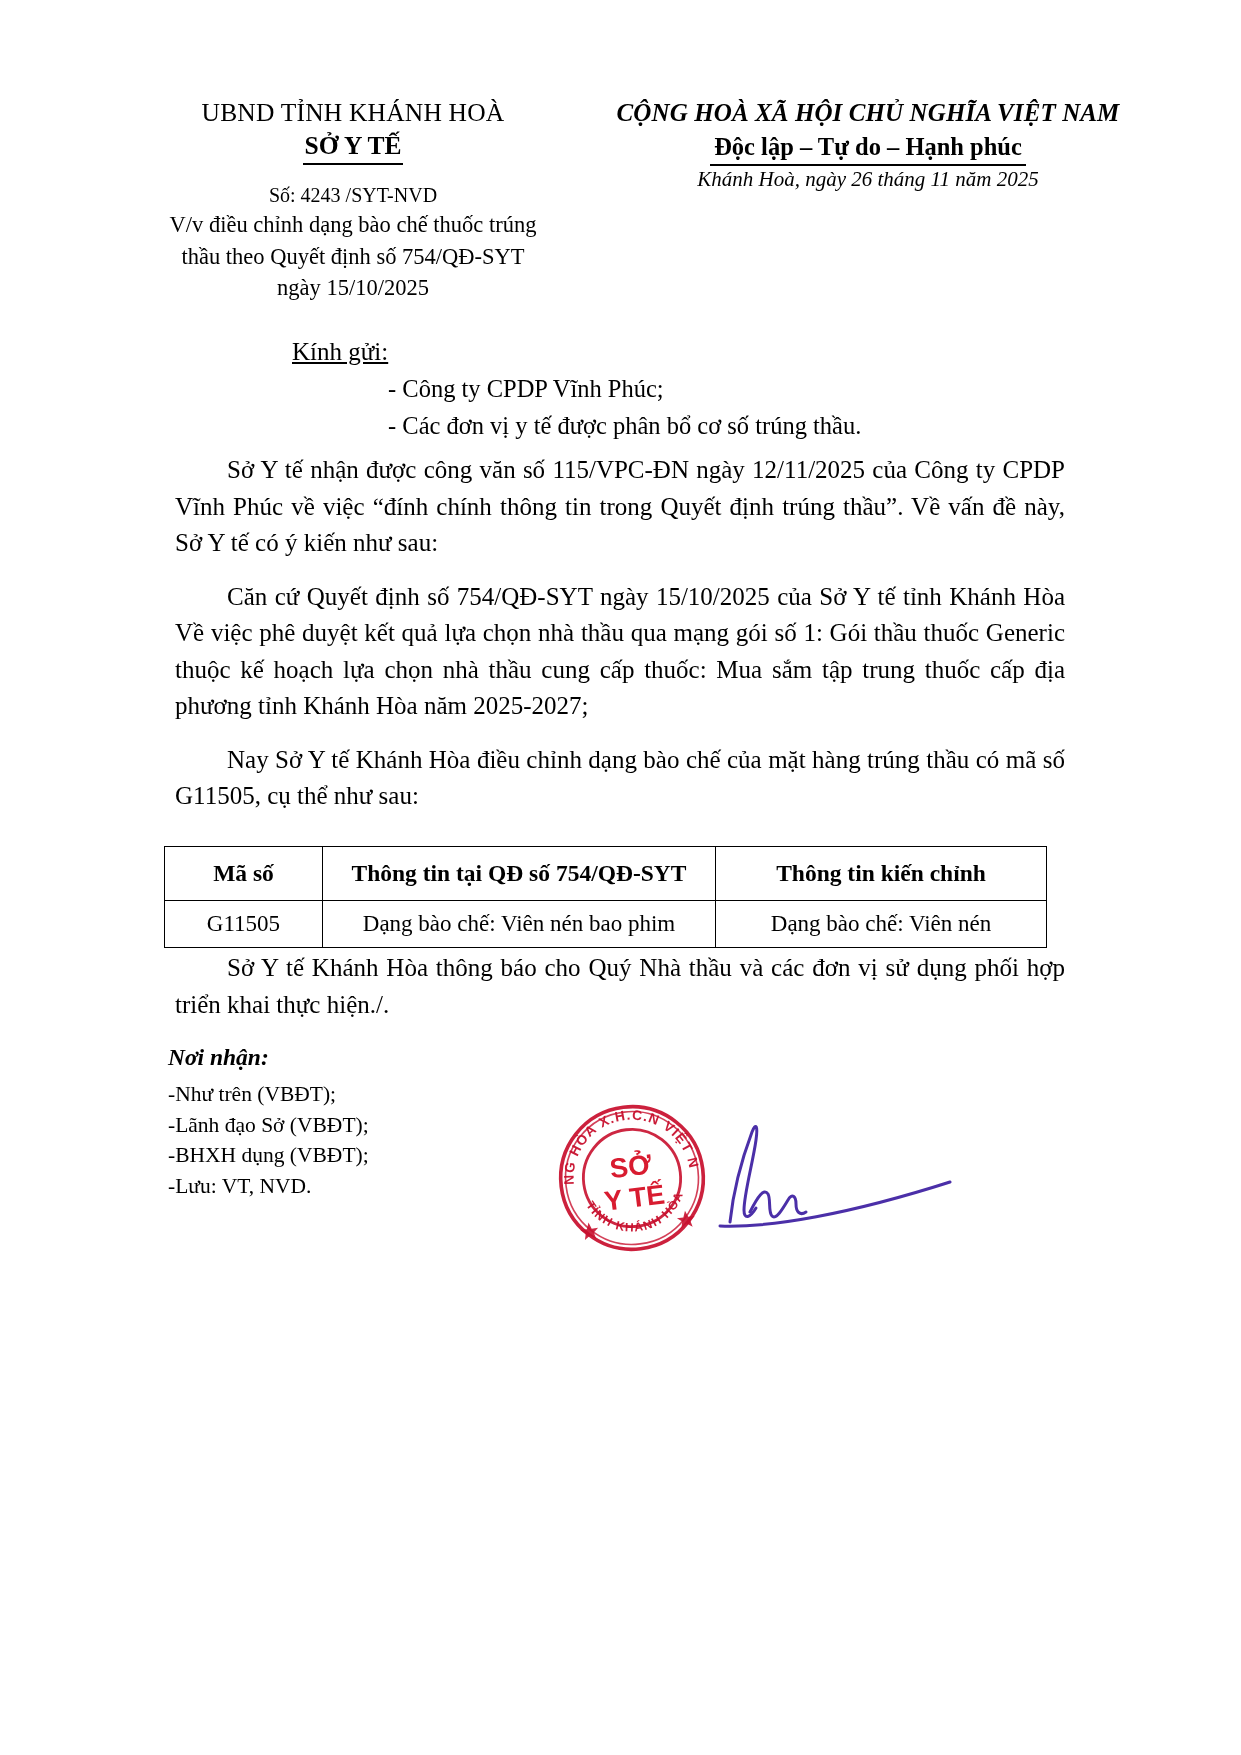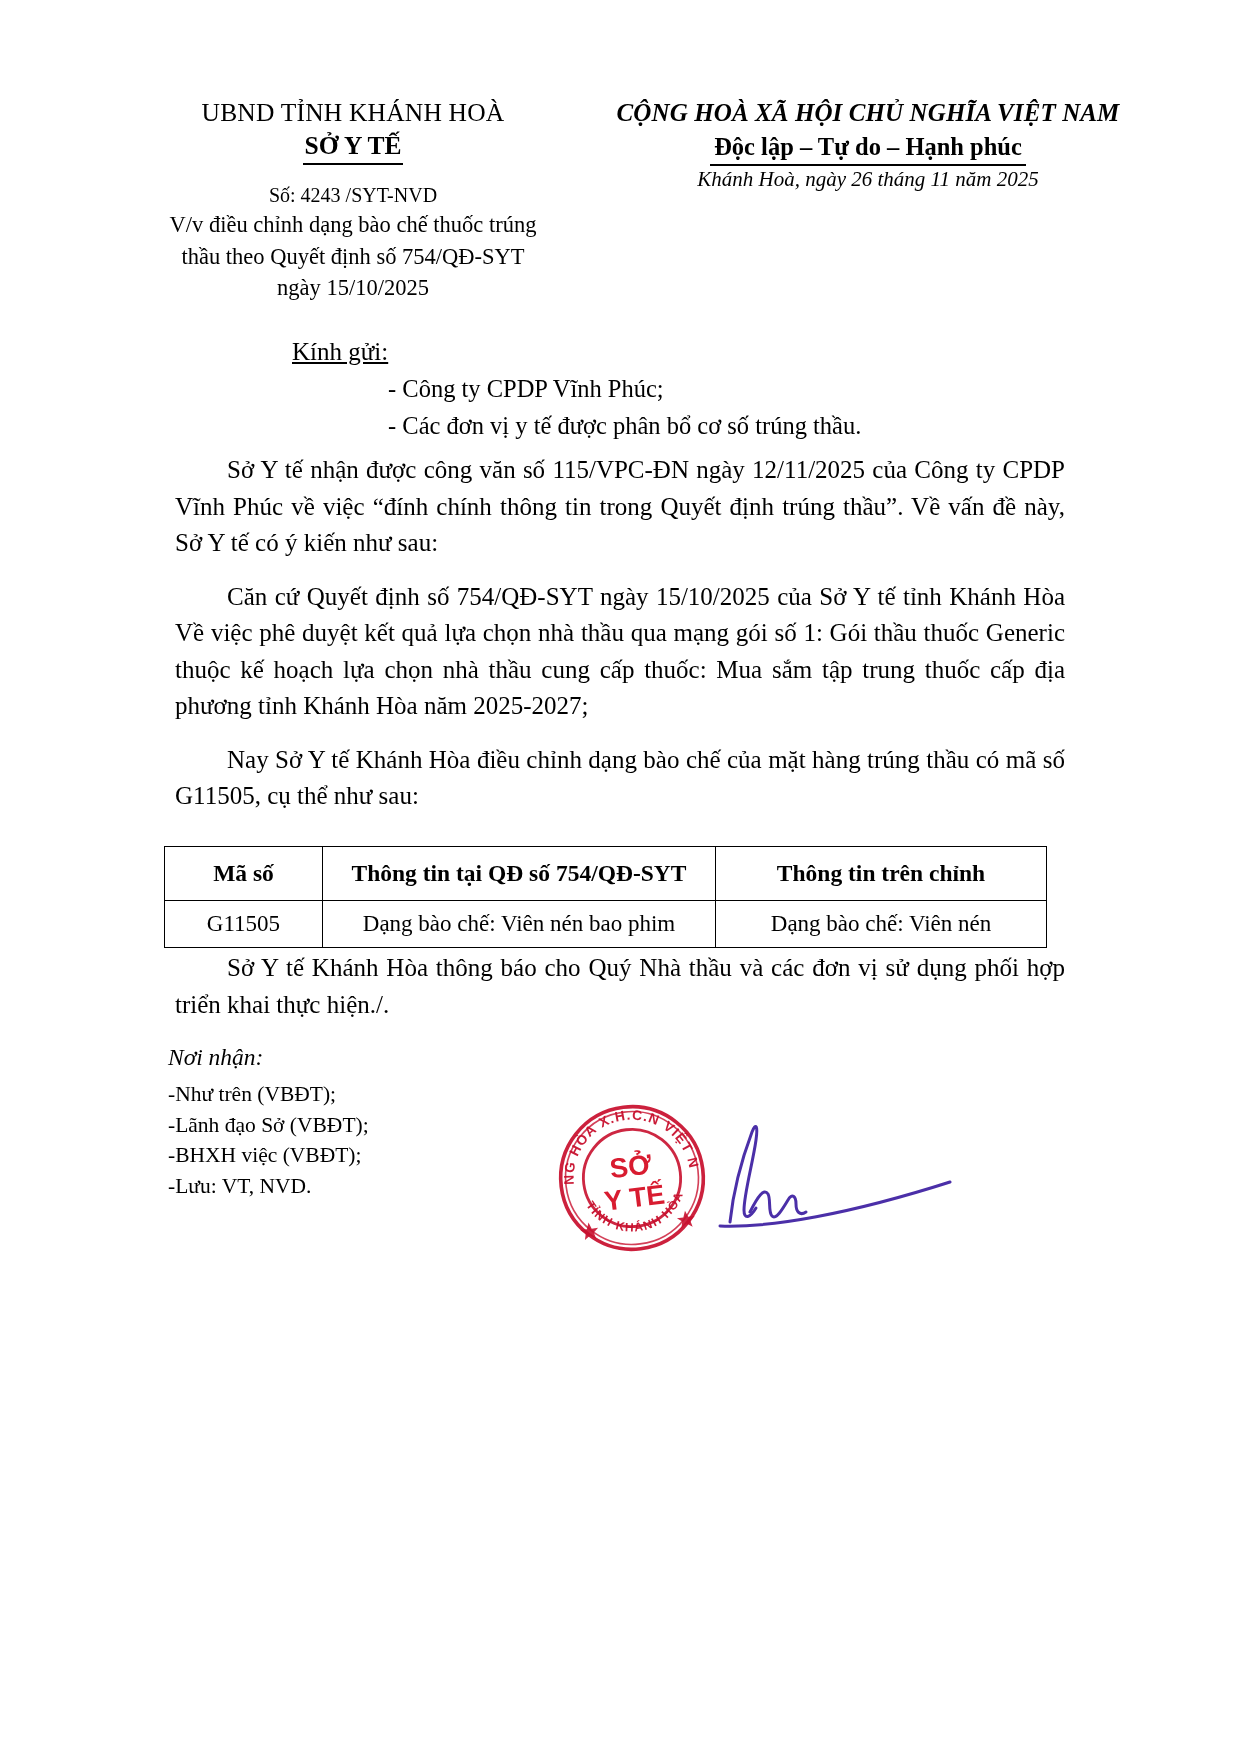--- a/index.html
+++ b/index.html
@@ -183,21 +183,21 @@
     height: 320px;
   }
   .noi-nhan {
     position: absolute;
     left: 168px;
     top: 0;
     width: 420px;
   }
   .noi-nhan-title {
     font-size: 23.5px;
-    font-weight: normal;
+    font-weight: bold;
     font-style: italic;
     margin-bottom: 8px;
   }
   .noi-nhan-item {
     font-size: 21.5px;
     line-height: 1.42;
   }
 
   .sign-block {
     position: absolute;
@@ -278,21 +278,21 @@
     <p class="para">Căn cứ Quyết định số 754/QĐ-SYT ngày 15/10/2025 của Sở Y tế tỉnh Khánh Hòa Về việc phê duyệt kết quả lựa chọn nhà thầu qua mạng gói số 1: Gói thầu thuốc Generic thuộc kế hoạch lựa chọn nhà thầu cung cấp thuốc: Mua sắm tập trung thuốc cấp địa phương tỉnh Khánh Hòa năm 2025-2027;</p>
     <p class="para">Nay Sở Y tế Khánh Hòa điều chỉnh dạng bào chế của mặt hàng trúng thầu có mã số G11505, cụ thể như sau:</p>
   </div>
 
   <div class="tbl-wrap">
     <table class="info-table">
       <thead>
         <tr>
           <th class="col-ma">Mã số</th>
           <th class="col-old">Thông tin tại QĐ số 754/QĐ-SYT</th>
-          <th class="col-new">Thông tin trên chỉnh</th>
+          <th class="col-new">Thông tin kiến chỉnh</th>
         </tr>
       </thead>
       <tbody>
         <tr>
           <td>G11505</td>
           <td>Dạng bào chế: Viên nén bao phim</td>
           <td>Dạng bào chế:  Viên nén</td>
         </tr>
       </tbody>
     </table>
@@ -301,21 +301,21 @@
   <div class="closing">
     <p>Sở Y tế Khánh Hòa thông báo cho Quý Nhà thầu và các đơn vị sử dụng phối hợp triển khai thực hiện./.</p>
   </div>
 
   <div class="footer">
 
     <div class="noi-nhan">
       <div class="noi-nhan-title">Nơi nhận:</div>
       <div class="noi-nhan-item">-Như trên (VBĐT);</div>
       <div class="noi-nhan-item">-Lãnh đạo Sở (VBĐT);</div>
-      <div class="noi-nhan-item">-BHXH việc (VBĐT);</div>
+      <div class="noi-nhan-item">-BHXH dụng (VBĐT);</div>
       <div class="noi-nhan-item">-Lưu: VT, NVD.</div>
     </div>
 
 
     <svg class="seal" viewBox="0 0 200 200">
       <defs>
         <path id="sealArcTop" d="M 28,100 A 72,72 0 0 1 172,100" fill="none"></path>
         <path id="sealArcBottom" d="M 34,100 A 66,66 0 0 0 166,100" fill="none"></path>
       </defs>
       <g transform="rotate(-7 100 100)">

